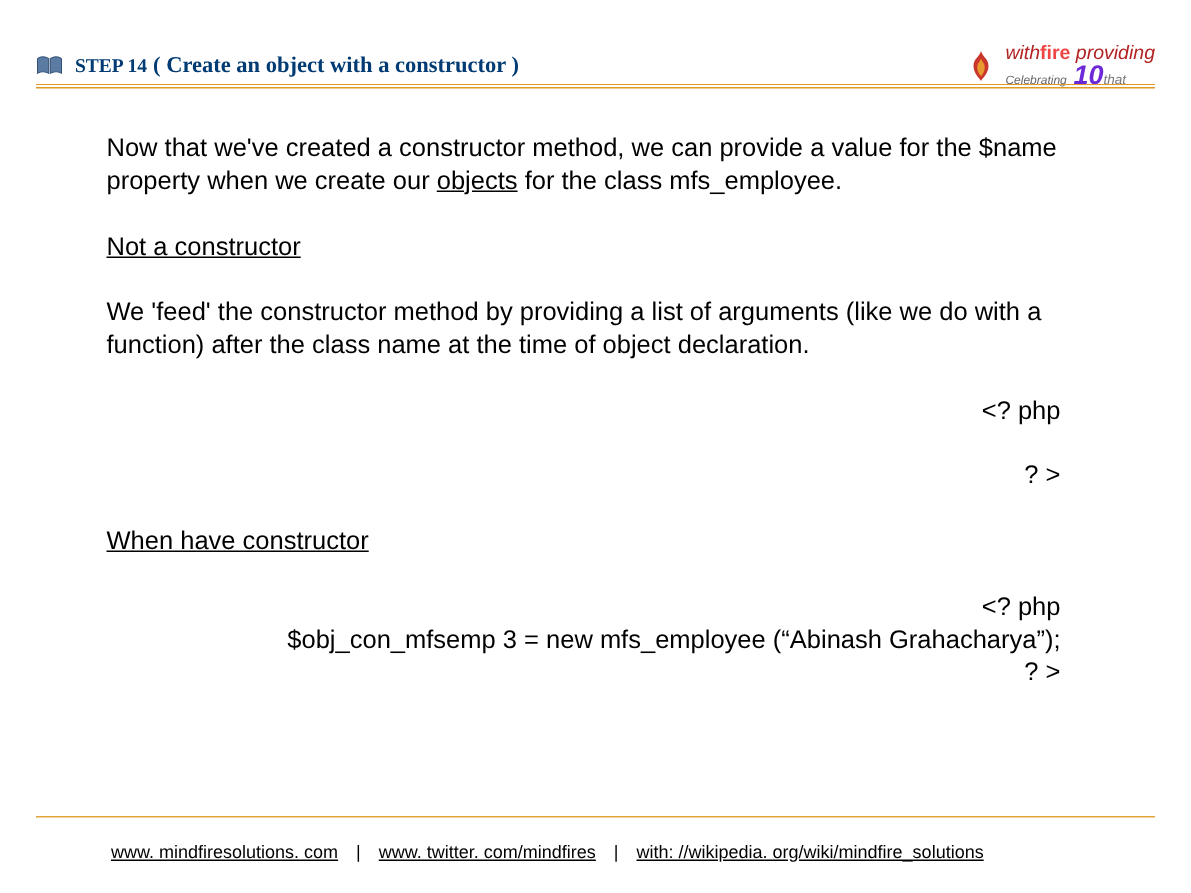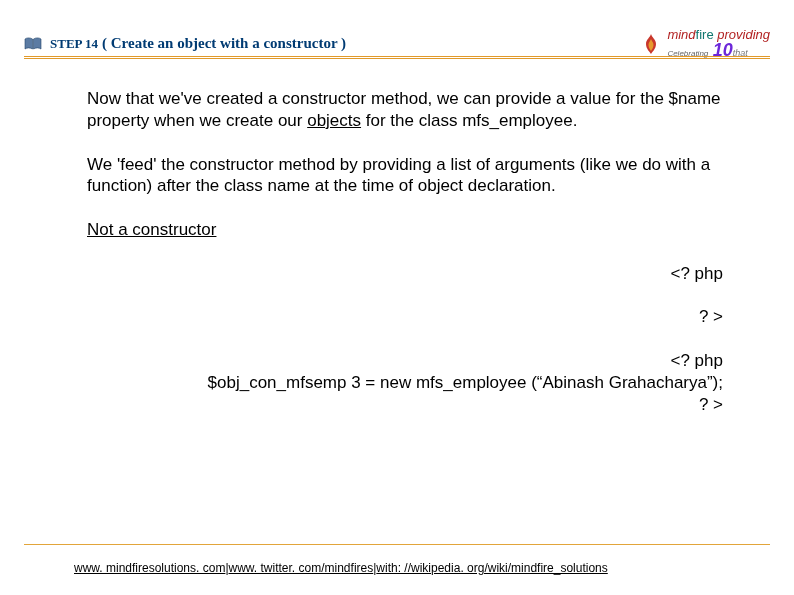--- a/index.html
+++ b/index.html
@@ -59,39 +59,39 @@
     display: flex;
     flex-direction: column;
     line-height: 1;
   }
   .logo-main {
     font-size: 13px;
     color: #b22222;
     font-weight: normal;
     font-style: italic;
   }
-  .logo-strong { color: #0f766e; font-weight: normal; font-style: normal; }
+  .logo-strong { color: #ef4444; font-weight: bold; font-style: normal; }
   .logo-celebrate {
     font-size: 8px;
     color: #666;
     font-style: italic;
   }
   .rule {
     position: absolute;
     top: 56px;
     left: 24px;
     right: 24px;
     height: 3px;
     background: linear-gradient(to bottom, #e19a2a 0, #e19a2a 1px, transparent 1px, transparent 2px, #e19a2a 2px, #e19a2a 3px);
   }
 
   .content {
     position: absolute;
     top: 88px;
-    left: 87px;
+    left: 71px;
     width: 636px;
     font-size: 17px;
     line-height: 1.28;
     color: #000;
   }
   .content p { margin-bottom: 22px; }
   .content .underline { text-decoration: underline; }
   .content a.inline-link { color: #000; text-decoration: underline; }
   .content .code { font-size: 17px; text-align: right; }
   .footer-rule {
@@ -103,20 +103,21 @@
   }
   .footer {
     position: absolute;
     bottom: 20px;
     left: 74px;
     right: 24px;
     font-size: 12px;
     color: #000;
     display: flex;
     align-items: center;
+    gap: 12px;
   }
   .footer a {
     color: #000;
     text-decoration: underline;
   }
   .footer .sep {
     color: #000;
   }
   .logo-years {
     display: inline-flex;
@@ -154,50 +155,51 @@
 
     <div class="logo">
       <span class="logo-bug">
         <svg viewBox="0 0 24 24" width="24" height="24">
           <path d="M12 2 C13 6 17 7 17 12 C17 17 13 20 12 22 C11 20 7 17 7 12 C7 7 11 6 12 2 Z" fill="#c9372c"></path>
           <path d="M12 7 C12.5 9 14.5 10 14.5 13 C14.5 16 12.5 18 12 19 C11.5 18 9.5 16 9.5 13 C9.5 10 11.5 9 12 7 Z" fill="#e79a2d"></path>
         </svg>
       </span>
       <span class="logo-text">
         <span class="logo-main">
-          <span>mind</span><span class="logo-strong">fire</span><span> providing</span>
+          <span>with</span><span class="logo-strong">fire</span><span> providing</span>
         </span>
         <span>
           <span class="logo-celebrate">Celebrating</span>
           <span class="logo-years">
             <span class="logo-10">10</span>
             <span class="logo-years-text">that</span>
           </span>
         </span>
       </span>
     </div>
   </div>
 
   <div class="rule"></div>
 
   <div class="content">
     <p>
       <span>Now that we've created a constructor method, we can provide a value for the $name property when we create our </span><a href="#" class="inline-link">objects</a><span> for the class  mfs_employee.</span>
     </p>
 
+    <p><span class="underline">Not a constructor</span></p>
+
     <p>We 'feed' the constructor method by providing a list of arguments (like we do with a function) after the class name at the time of object declaration.</p>
-
-    <p><span class="underline">Not a constructor</span></p>
 
     <p class="code">
       <span>&lt;? php</span><br>
       <br>
       <span>? &gt;</span>
     </p>
 
+    <p><span class="underline">When have constructor</span></p>
 
     <p class="code">
       <span>&lt;? php</span><br>
       <span>$obj_con_mfsemp 3 = new mfs_employee (“Abinash Grahacharya”);</span><br>
       <span>? &gt;</span>
     </p>
   </div>
 
   <div class="footer-rule"></div>
 

